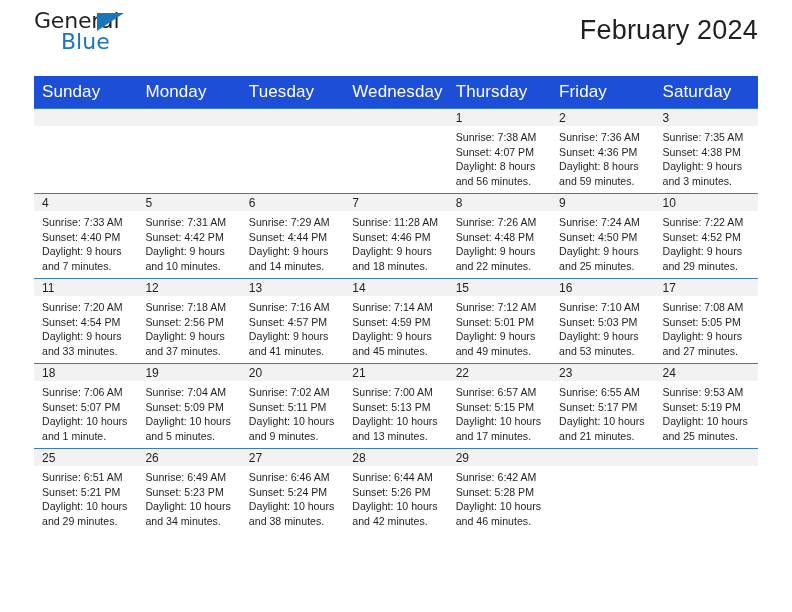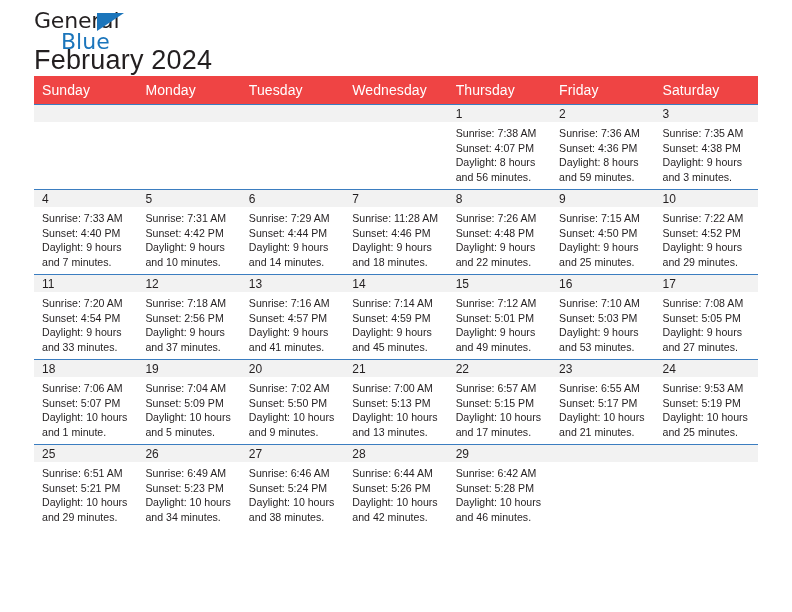--- a/index.html
+++ b/index.html
@@ -22,21 +22,20 @@
     padding: 0 34px;
   }
 
   
   .header {
     position: relative;
     height: 76px;
     display: flex;
     align-items: flex-start;
     justify-content: space-between;
-    flex-direction: column;
   }
   .brand {
     position: relative;
     margin-top: 10px;
     width: 170px;
     height: 52px;
     line-height: 1;
   }
   .brand-top {
     position: absolute;
@@ -61,21 +60,21 @@
     position: absolute;
     left: 27px;
     top: 21px;
     font-size: 22px;
     color: #1b75bb;
     font-family: "DejaVu Sans", sans-serif;
     font-weight: 400;
   }
   .title-block {
     text-align: right;
-    padding-top: 22px;
+    padding-top: 14px;
   }
   .cal-title {
     font-size: 27px;
     font-weight: 400;
     color: #231f20;
     letter-spacing: 0.2px;
     line-height: 1.2;
   }
   .cal-subtitle {
     font-size: 14.5px;
@@ -85,23 +84,23 @@
     letter-spacing: 0.1px;
   }
 
   
   .calendar {
     width: 100%;
     border-collapse: collapse;
     table-layout: fixed;
   }
   .calendar th {
-    background: #ef4444;
+    background: #1d4ed8;
     color: #ffffff;
-    font-size: 14px;
+    font-size: 17px;
     font-weight: 400;
     text-align: left;
     padding: 6px 0 6px 8px;
     height: 10px;
     letter-spacing: 0.1px;
   }
   .calendar td {
     vertical-align: top;
     padding: 0;
     border-top: 1px solid #3b7dc0;
@@ -245,21 +244,21 @@
             <div class="cell-body">
               <div>Sunrise: 7:26 AM</div>
               <div>Sunset: 4:48 PM</div>
               <div>Daylight: 9 hours</div>
               <div>and 22 minutes.</div>
             </div>
           </td>
           <td class="">
             <div class="daynum-band">9</div>
             <div class="cell-body">
-              <div>Sunrise: 7:15 AM</div>
+              <div>Sunrise: 7:24 AM</div>
               <div>Sunset: 4:50 PM</div>
               <div>Daylight: 9 hours</div>
               <div>and 25 minutes.</div>
             </div>
           </td>
           <td class="">
             <div class="daynum-band">10</div>
             <div class="cell-body">
               <div>Sunrise: 7:22 AM</div>
               <div>Sunset: 4:52 PM</div>
@@ -349,21 +348,21 @@
               <div>Sunrise: 7:04 AM</div>
               <div>Sunset: 5:09 PM</div>
               <div>Daylight: 10 hours</div>
               <div>and 5 minutes.</div>
             </div>
           </td>
           <td class="">
             <div class="daynum-band">20</div>
             <div class="cell-body">
               <div>Sunrise: 7:02 AM</div>
-              <div>Sunset: 5:50 PM</div>
+              <div>Sunset: 5:11 PM</div>
               <div>Daylight: 10 hours</div>
               <div>and 9 minutes.</div>
             </div>
           </td>
           <td class="">
             <div class="daynum-band">21</div>
             <div class="cell-body">
               <div>Sunrise: 7:00 AM</div>
               <div>Sunset: 5:13 PM</div>
               <div>Daylight: 10 hours</div>

